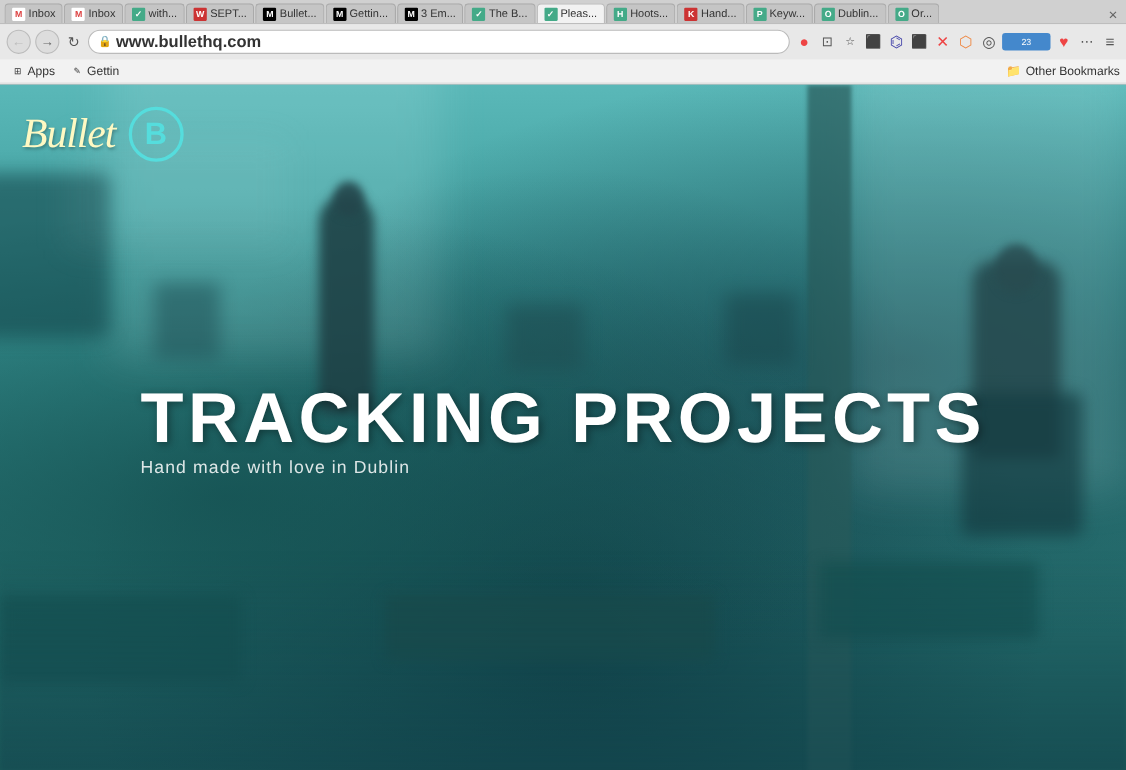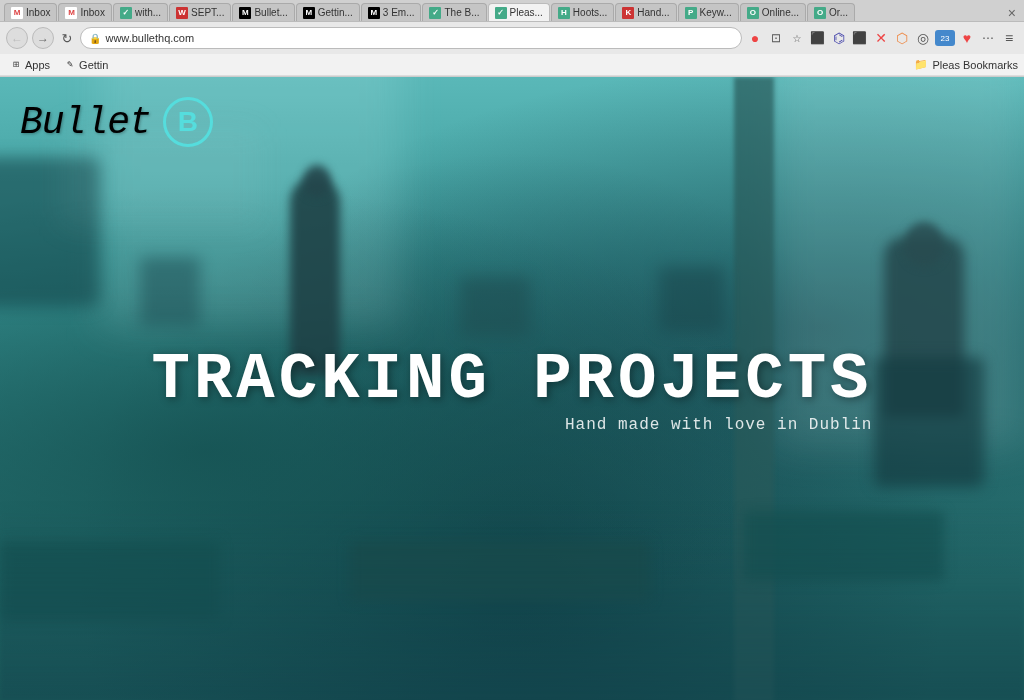--- a/index.html
+++ b/index.html
@@ -99,21 +99,21 @@
       border-radius: 11px;
       background: #fff;
       display: flex;
       align-items: center;
       padding: 0 8px;
       font-size: 12px;
       color: #333;
       gap: 4px;
     }
     .address-lock { color: #666; font-size: 10px; }
-    .address-text { flex: 1; color: #333; font-size: 11px; }
+    .address-text { flex: 1; color: #333; font-size: 15px; font-weight: bold; }
     .toolbar-icons {
       display: flex;
       align-items: center;
       gap: 3px;
       flex-shrink: 0;
     }
     .toolbar-icon {
       width: 18px;
       height: 18px;
       border-radius: 3px;
@@ -210,23 +210,23 @@
     .logo-area {
       position: absolute;
       top: 20px;
       left: 20px;
       display: flex;
       align-items: center;
       gap: 12px;
       z-index: 10;
     }
     .logo-text {
-      font-family: Liberation Mono, monospace;
+      font-family: Liberation Serif, serif;
       font-size: 38px;
-      color: #000000;
+      color: #fef9c3;
       font-style: italic;
       font-weight: normal;
       text-shadow: 1px 1px 3px rgba(0,0,0,0.3);
       letter-spacing: -1px;
     }
     .logo-circle {
       width: 50px;
       height: 50px;
       border-radius: 50%;
       border: 3px solid #5dd;
@@ -238,23 +238,22 @@
       font-weight: bold;
       font-family: Arial, sans-serif;
     }
 
     
     .headline-area {
       position: absolute;
       top: 50%;
       left: 50%;
       transform: translate(-50%, -50%);
-      text-align: right;
+      text-align: left;
       z-index: 10;
-      font-family: Liberation Mono, monospace;
     }
     .main-headline {
       font-size: 64px;
       font-weight: 900;
       color: #fff;
       text-transform: uppercase;
       letter-spacing: 4px;
       text-shadow: 2px 2px 8px rgba(0,0,0,0.4);
       white-space: nowrap;
     }
@@ -329,21 +328,21 @@
     <div class="tab">
       <span class="tab-icon red">K</span>
       <span>Hand...</span>
     </div>
     <div class="tab">
       <span class="tab-icon blue">P</span>
       <span>Keyw...</span>
     </div>
     <div class="tab">
       <span class="tab-icon blue">O</span>
-      <span>Online...</span>
+      <span>Dublin...</span>
     </div>
     <div class="tab">
       <span class="tab-icon blue">O</span>
       <span>Or...</span>
     </div>
     <span style="margin-left:auto; font-size:14px; cursor:pointer; color:#666; padding:0 4px;">×</span>
   </div>
 
   <div class="address-bar-row">
     <div class="nav-btn disabled">←</div>
@@ -357,39 +356,39 @@
 
       <div class="toolbar-icon colored-red" style="font-size:14px;">●</div>
       <div class="toolbar-icon" style="font-size:12px;">⊡</div>
       <div class="toolbar-icon">☆</div>
       <div class="toolbar-icon" style="font-size:12px;">⬛</div>
       <div class="toolbar-icon colored-blue" style="font-size:14px;">⌬</div>
       <div class="toolbar-icon" style="font-size:12px;">⬛</div>
       <div class="toolbar-icon colored-red" style="font-size:14px;">✕</div>
       <div class="toolbar-icon colored-orange" style="font-size:14px;">⬡</div>
       <div class="toolbar-icon" style="font-size:14px;">◎</div>
-      <div class="toolbar-icon colored-blue" style="font-size:12px; background:#4488cc; color:#fff; border-radius:3px; width:20px; height:16px; font-size:8px;">23</div>
+      <div class="toolbar-icon colored-blue" style="font-size:12px; background:#4488cc; color:#fff; border-radius:3px; width:44px; height:16px; font-size:8px;">23</div>
       <div class="toolbar-icon" style="font-size:14px; color:#e44;">♥</div>
       <div class="toolbar-icon" style="font-size:12px;">⋯</div>
       <div class="toolbar-icon" style="font-size:14px;">≡</div>
     </div>
   </div>
 
   <div class="bookmarks-bar">
     <div class="bookmark-item">
       <span class="bookmark-icon">⊞</span>
       <span>Apps</span>
     </div>
     <div class="bookmark-item">
       <span class="bookmark-icon">✎</span>
       <span>Gettin</span>
     </div>
     <div class="bookmarks-right">
       <span class="folder-icon">📁</span>
-      <span>Pleas Bookmarks</span>
+      <span>Other Bookmarks</span>
     </div>
   </div>
 </div>
 
 <div class="page-content">
 
   <div class="bg-layer"></div>
 
   <div class="window-light" style="top:-50px; left:100px; width:300px; height:300px;"></div>
   <div class="window-light" style="top:-30px; right:0; width:250px; height:400px;"></div>

